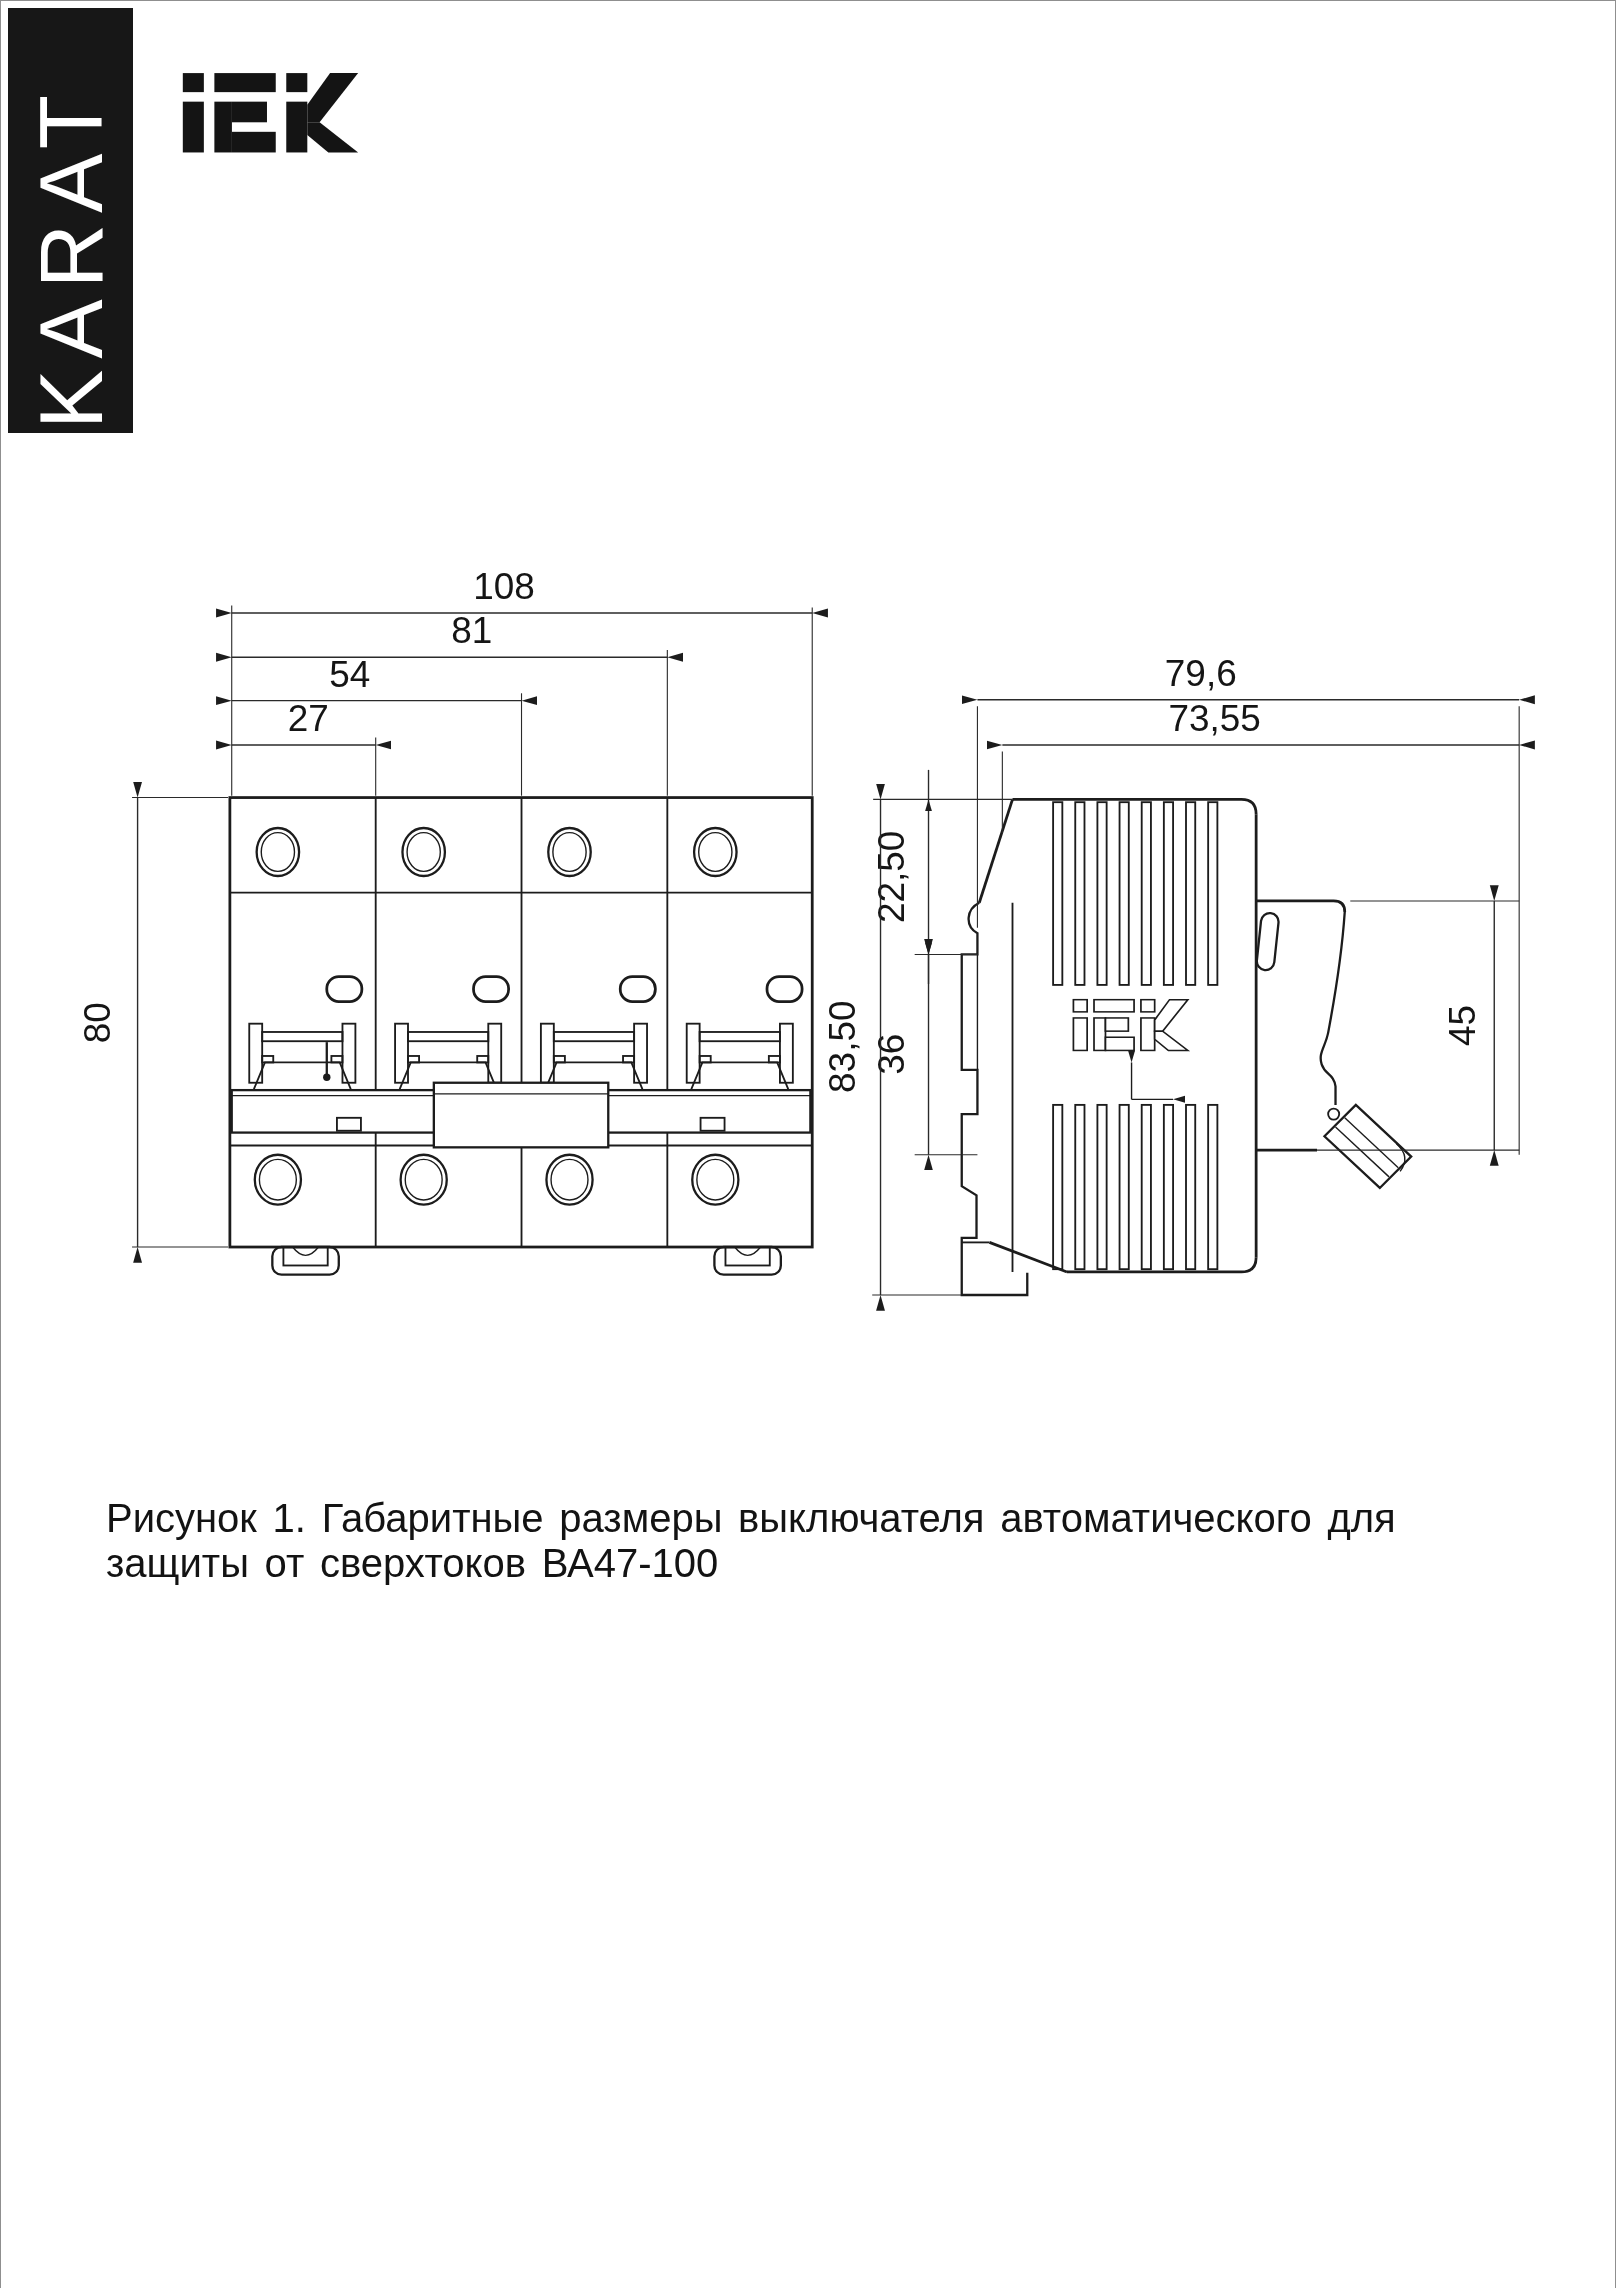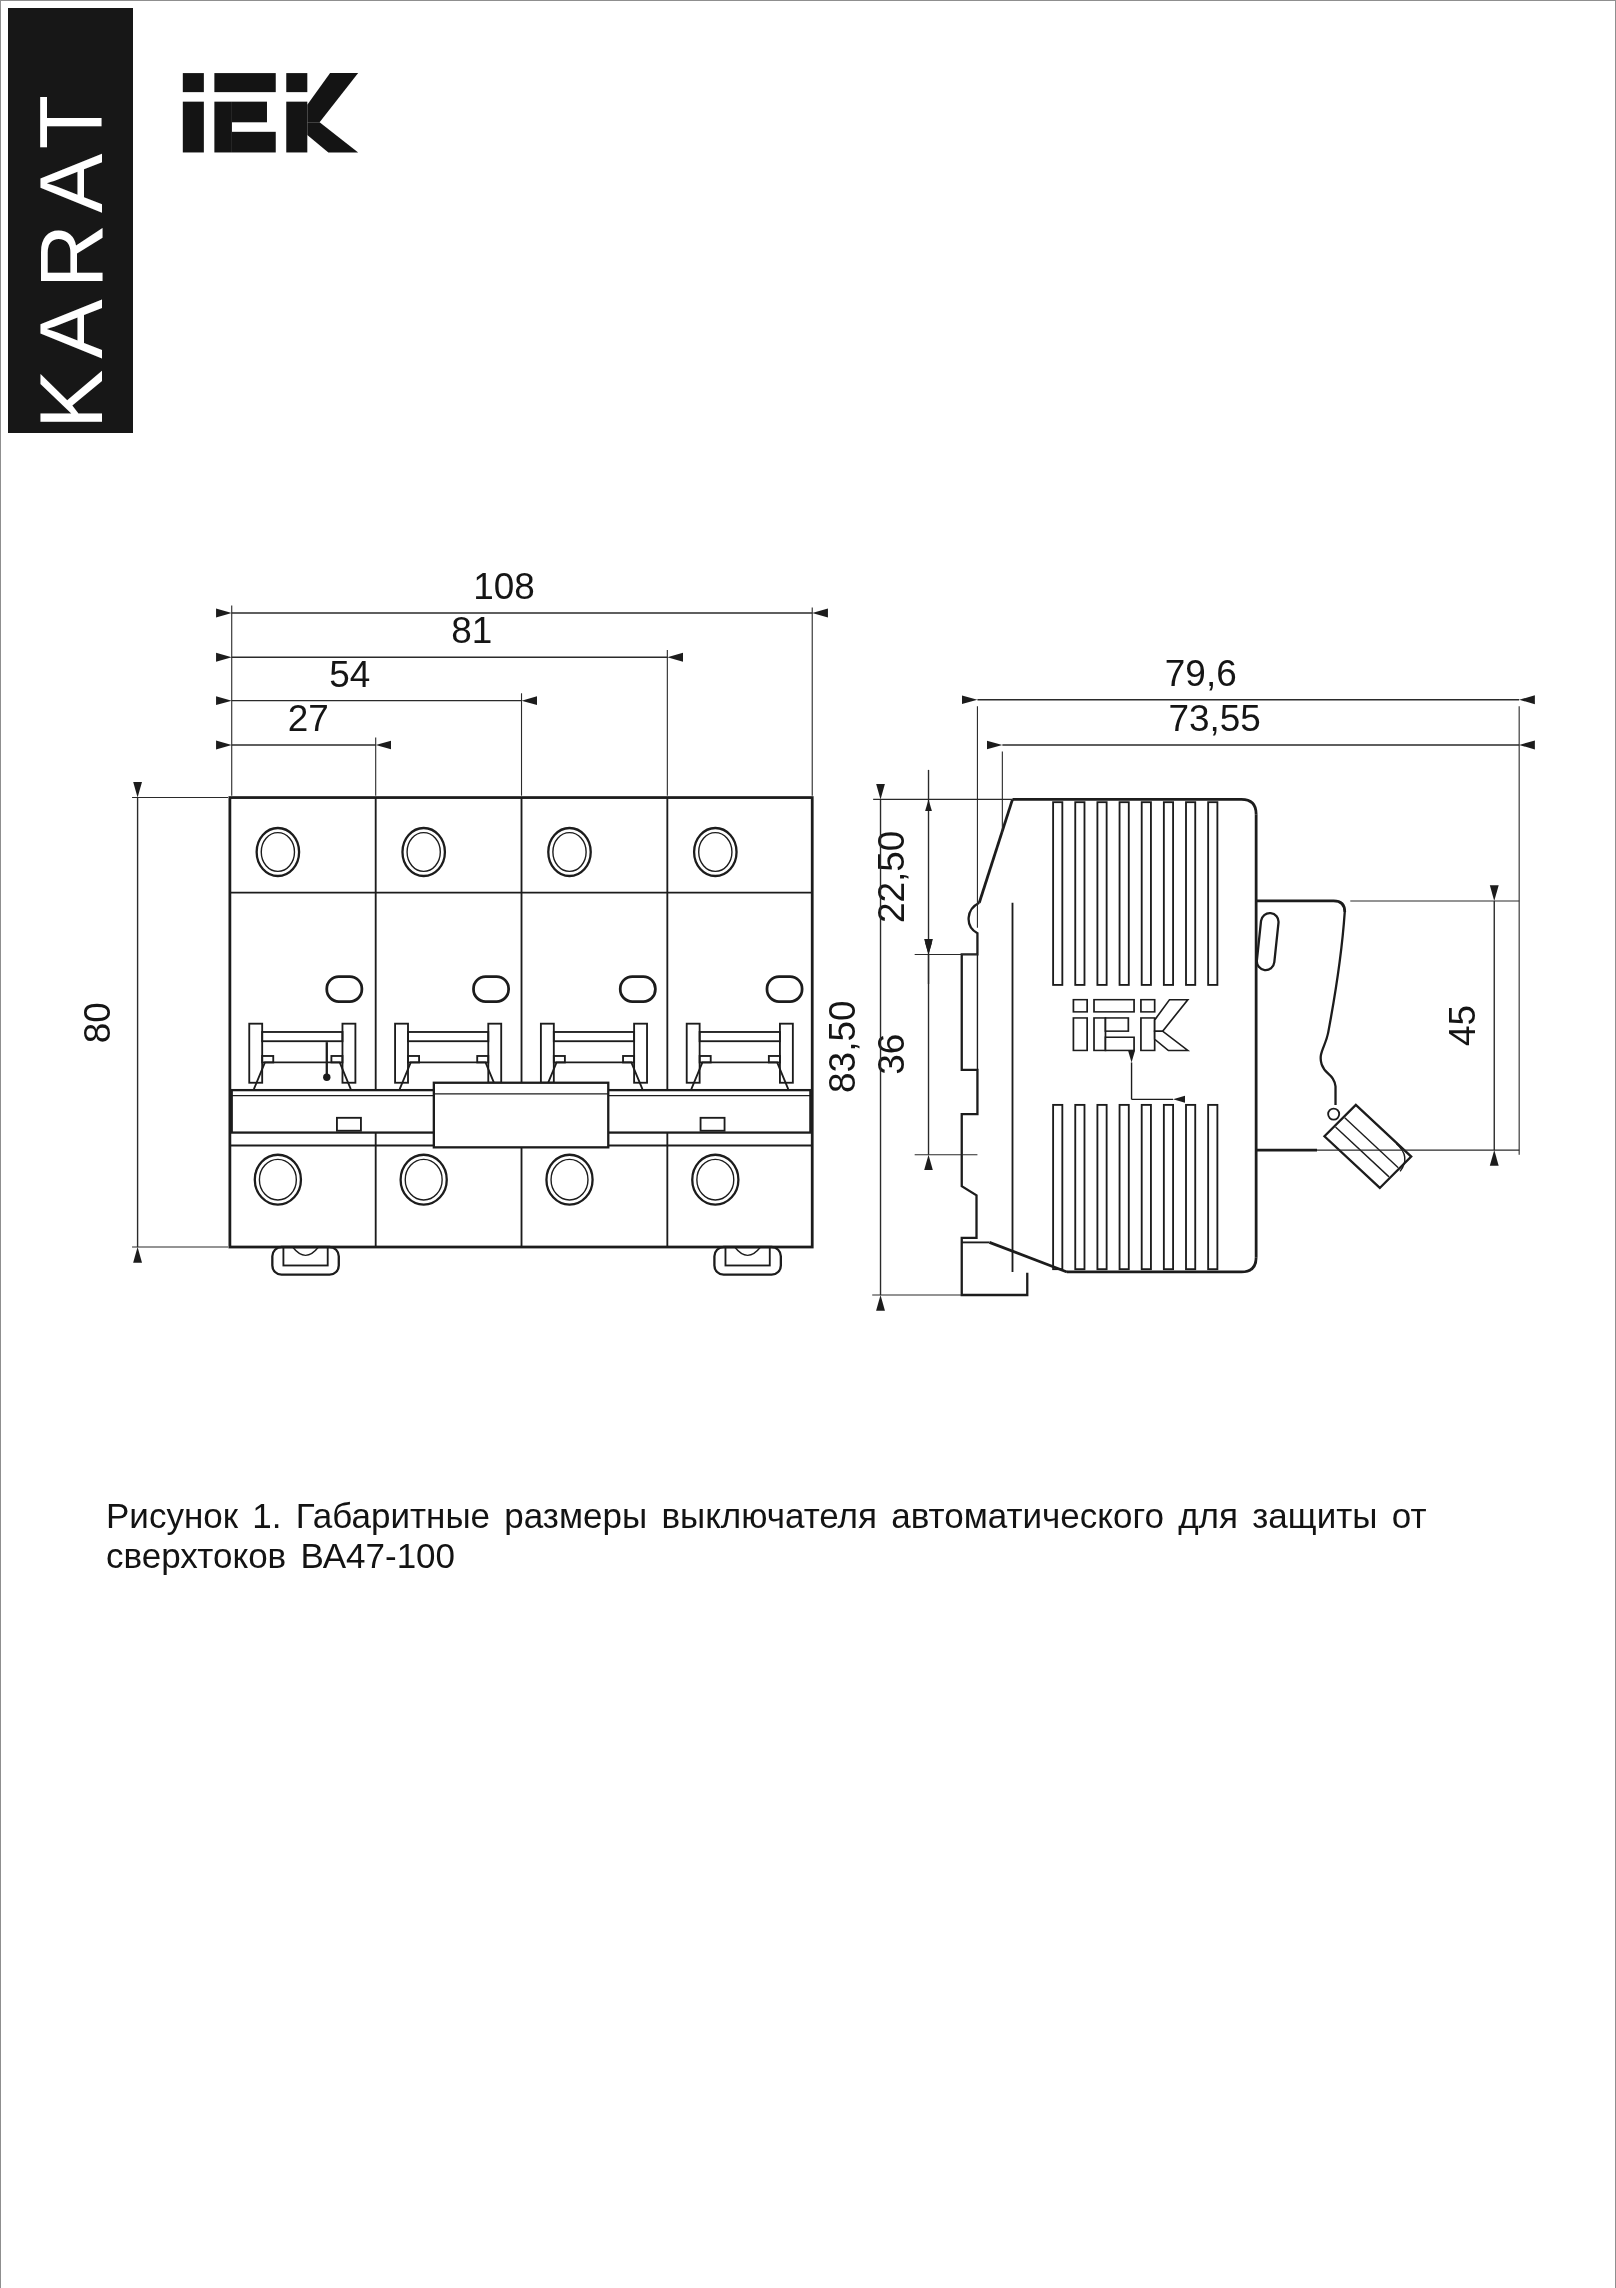--- a/index.html
+++ b/index.html
@@ -26,21 +26,21 @@
     font-size:89px;
     letter-spacing:11px;
     line-height:1;
     font-weight:400;
   }
   svg.drawing{position:absolute;left:0;top:0;}
   svg text{font-family:"Liberation Sans","DejaVu Sans",sans-serif;fill:#151515;}
   .dimlabel{font-size:40px;}
   .caption{
     position:absolute;left:105px;top:1495px;width:1366px;
-    font-size:35px;
+    font-size:40px;
     word-spacing:4.6px;
     color:#131313;
   }
 </style>
 </head>
 <body>
 
 <div class="page">
 
   <div class="karat-band">

